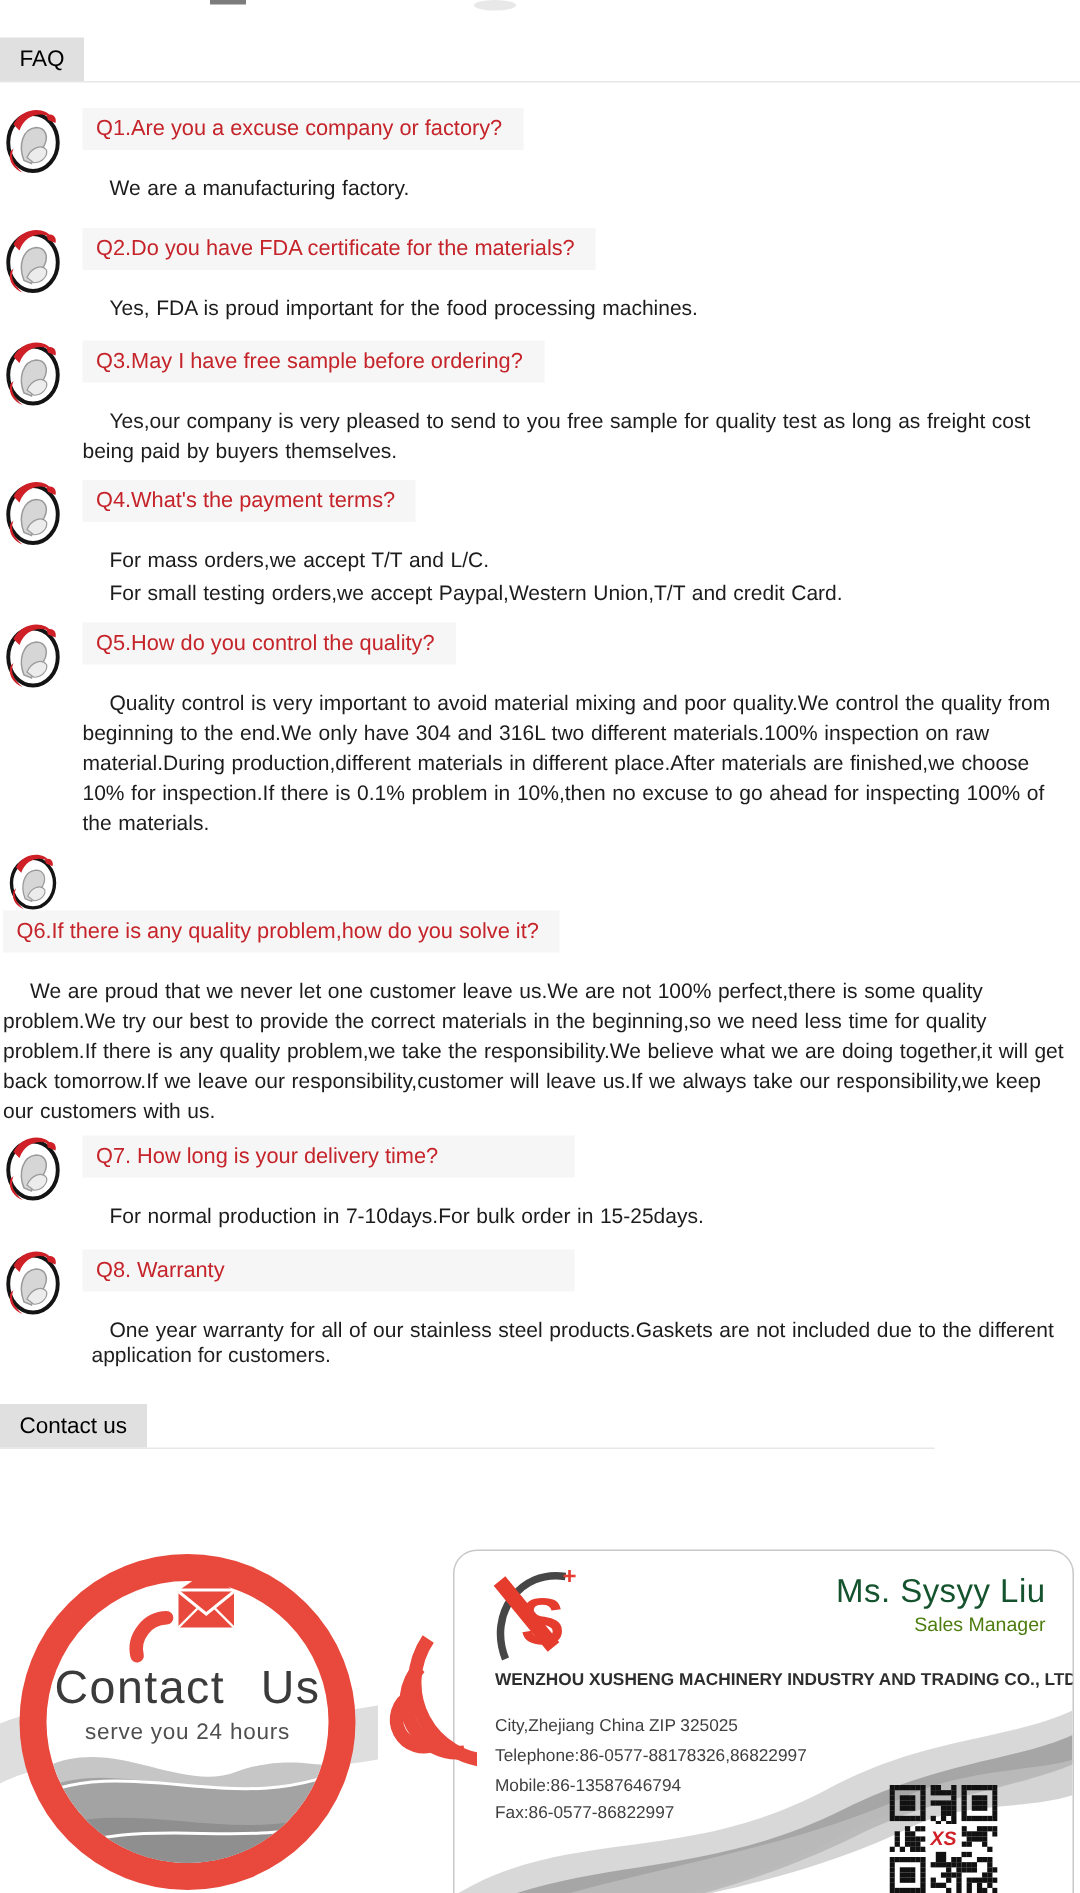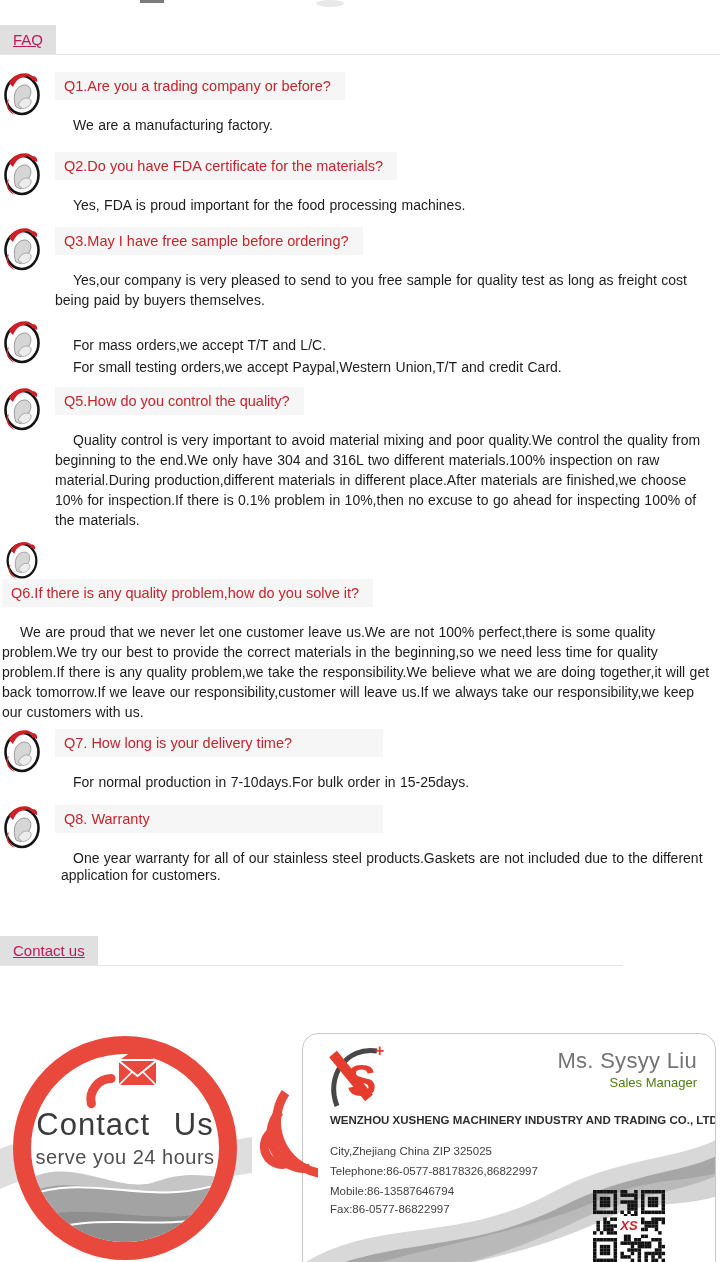--- a/index.html
+++ b/index.html
@@ -5,22 +5,22 @@
   html,body{margin:0;padding:0;background:#fff;}
   .page{position:relative;width:720px;height:1262px;background:#fff;overflow:hidden;
         font-family:"Liberation Sans","DejaVu Sans",sans-serif;color:#1f1f1f;}
   
   .artifact-dash{position:absolute;left:140px;top:0;width:24px;height:3px;background:#444;opacity:.7;}
   .artifact-blob{position:absolute;left:316px;top:0;width:28px;height:7px;background:#d9d9d9;opacity:.6;border-radius:50%;}
 
   
   .section-header{border-bottom:1px solid #e7e7e7;}
   .faq-header{margin-top:25px;}
-  .tab{display:inline-block;background:#e0e0e0;color:#be185d;font-size:15px;line-height:29px;
-       padding:0 13px;vertical-align:bottom;text-decoration:underline;}
+  .tab{display:inline-block;background:#e0e0e0;color:#000000;font-size:15px;line-height:29px;
+       padding:0 13px;vertical-align:bottom;}
 
   
   #faq-list{padding:17px 0 0 2px;}
   .faq-item{display:flex;align-items:flex-start;}
   .faq-item:nth-child(1){margin-bottom:17px;}
   .faq-item:nth-child(2){margin-bottom:12px;}
   .faq-item:nth-child(3){margin-bottom:10px;}
   .faq-item:nth-child(4){margin-bottom:10px;}
   .faq-item:nth-child(5){margin-bottom:11px;}
   .faq-item:nth-child(6){margin-bottom:7px;flex-direction:column;}
@@ -37,29 +37,29 @@
   .artifact-line{margin:-2px 0 0 0;font-size:14px;line-height:20px;text-indent:6px;}
 
   
   .contact-section{position:absolute;left:0;top:936px;width:623px;height:326px;}
   .contact-graphics{position:absolute;left:0;top:31px;width:720px;height:295px;}
   .ribbon-left{position:absolute;left:0;top:150px;width:260px;height:120px;z-index:0;}
   .circle-svg{position:absolute;left:8px;top:64px;width:234px;height:234px;z-index:1;}
   .badge-title{position:absolute;left:8px;top:140px;width:234px;text-align:center;z-index:2;
                font-size:31px;color:#3b3b3b;letter-spacing:1px;word-spacing:14px;}
   .badge-sub{position:absolute;left:8px;top:179px;width:234px;text-align:center;z-index:2;
-             font-size:20px;color:#4f4f4f;letter-spacing:.5px;}
+             font-size:15px;color:#4f4f4f;letter-spacing:.5px;}
   .waves-svg{position:absolute;left:252px;top:120px;width:66px;height:116px;z-index:1;}
 
   .biz-card{position:absolute;left:302px;top:66px;width:414px;height:244px;background:#fff;
             border:1px solid #c8c8c8;border-radius:16px;overflow:hidden;box-sizing:border-box;}
   .card-ribbons{position:absolute;left:0;top:0;width:100%;height:100%;z-index:0;}
   .xs-logo{position:absolute;left:20px;top:6px;width:70px;height:72px;z-index:1;}
   .name-block{position:absolute;right:18px;top:14px;text-align:right;z-index:1;}
-  .person-name{font-size:22px;color:#737373;letter-spacing:.3px;}
+  .person-name{font-size:22px;color:#14532d;letter-spacing:.3px;}
   .person-title{font-size:13px;color:#4d7c0f;margin-top:1px;}
   .company-name{position:absolute;left:27px;top:80px;z-index:1;font-size:11.5px;font-weight:bold;
                 color:#2e2e2e;white-space:nowrap;}
   .card-line{position:absolute;left:27px;z-index:1;font-size:11.5px;color:#3f3f3f;white-space:nowrap;}
   .addr1{top:98px;}  .addr2{top:111px;}
   .tel{top:131px;}   .mob{top:151px;}  .fax{top:169px;}
   .qr-box{position:absolute;left:290px;top:156px;width:72px;height:72px;z-index:1;}
   .qr-box svg{width:72px;height:72px;display:block;}
   .qr-center{position:absolute;left:24px;top:26px;width:24px;height:18px;background:#fff;
              z-index:2;display:flex;align-items:center;justify-content:center;
@@ -89,39 +89,39 @@
 
   <div class="section-header faq-header">
     <div class="tab">FAQ</div>
   </div>
 
   <div id="faq-list">
       <div class="faq-item">
         <svg class="qicon" viewBox="0 0 40 46">
           <use href="#mascot"></use>
         </svg>
-        <div class="faq-body"><div class="q-strip">Q1.Are you a trading company or before?</div><p class="answer">We are a manufacturing factory.</p></div>
+        <div class="faq-body"><div class="q-strip">Q1.Are you a excuse company or factory?</div><p class="answer">We are a manufacturing factory.</p></div>
       </div>
       <div class="faq-item">
         <svg class="qicon" viewBox="0 0 40 46">
           <use href="#mascot"></use>
         </svg>
         <div class="faq-body"><div class="q-strip">Q2.Do you have FDA certificate for the materials?</div><p class="answer">Yes, FDA is proud important for the food processing machines.</p></div>
       </div>
       <div class="faq-item">
         <svg class="qicon" viewBox="0 0 40 46">
           <use href="#mascot"></use>
         </svg>
         <div class="faq-body"><div class="q-strip">Q3.May I have free sample before ordering?</div><p class="answer">Yes,our company is very pleased to send to you free sample for quality test as long as freight cost being paid by buyers themselves.</p></div>
       </div>
       <div class="faq-item">
         <svg class="qicon" viewBox="0 0 40 46">
           <use href="#mascot"></use>
         </svg>
-        <div class="faq-body"><p class="answer">For mass orders,we accept T/T and L/C.</p><p class="answer">For small testing orders,we accept Paypal,Western Union,T/T and credit Card.</p></div>
+        <div class="faq-body"><div class="q-strip">Q4.What's the payment terms?</div><p class="answer">For mass orders,we accept T/T and L/C.</p><p class="answer">For small testing orders,we accept Paypal,Western Union,T/T and credit Card.</p></div>
       </div>
       <div class="faq-item">
         <svg class="qicon" viewBox="0 0 40 46">
           <use href="#mascot"></use>
         </svg>
         <div class="faq-body"><div class="q-strip">Q5.How do you control the quality?</div><p class="answer">Quality control is very important to avoid material mixing and poor quality.We control the quality from beginning to the end.We only have 304 and 316L two different materials.100% inspection on raw material.During production,different materials in different place.After materials are finished,we choose 10% for inspection.If there is 0.1% problem in 10%,then no excuse to go ahead for inspecting 100% of the materials.</p></div>
       </div>
       <div class="faq-item">
         <svg class="qicon" viewBox="0 0 40 46">
           <use href="#mascot"></use>

